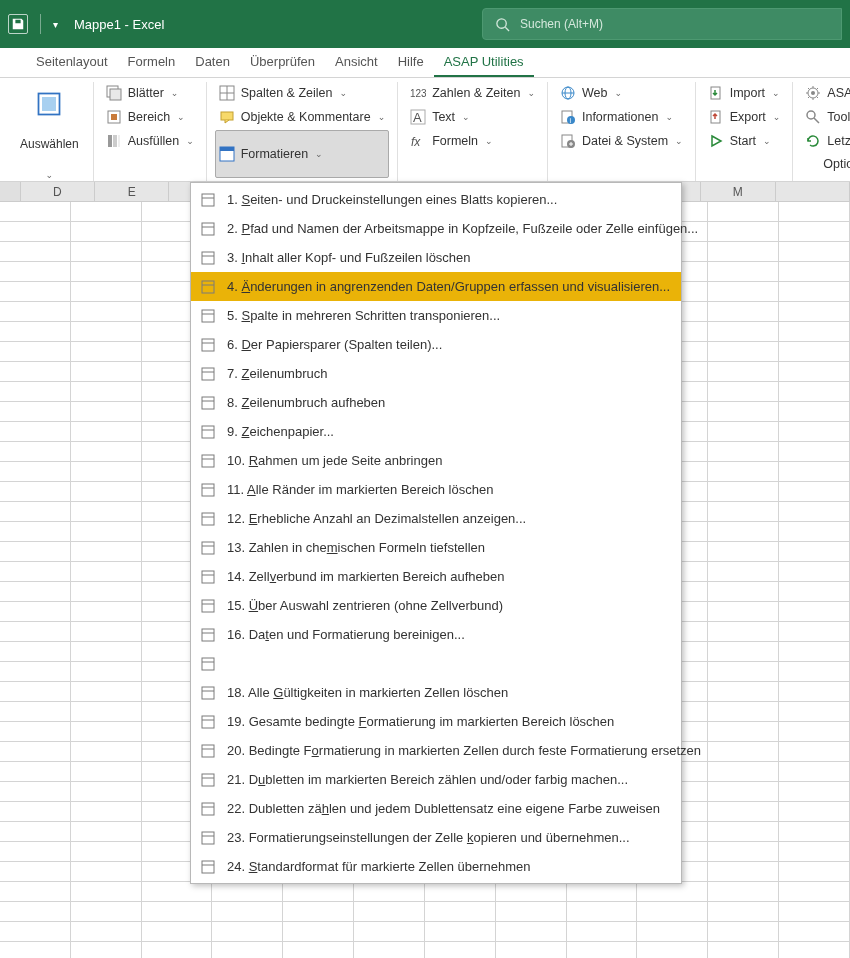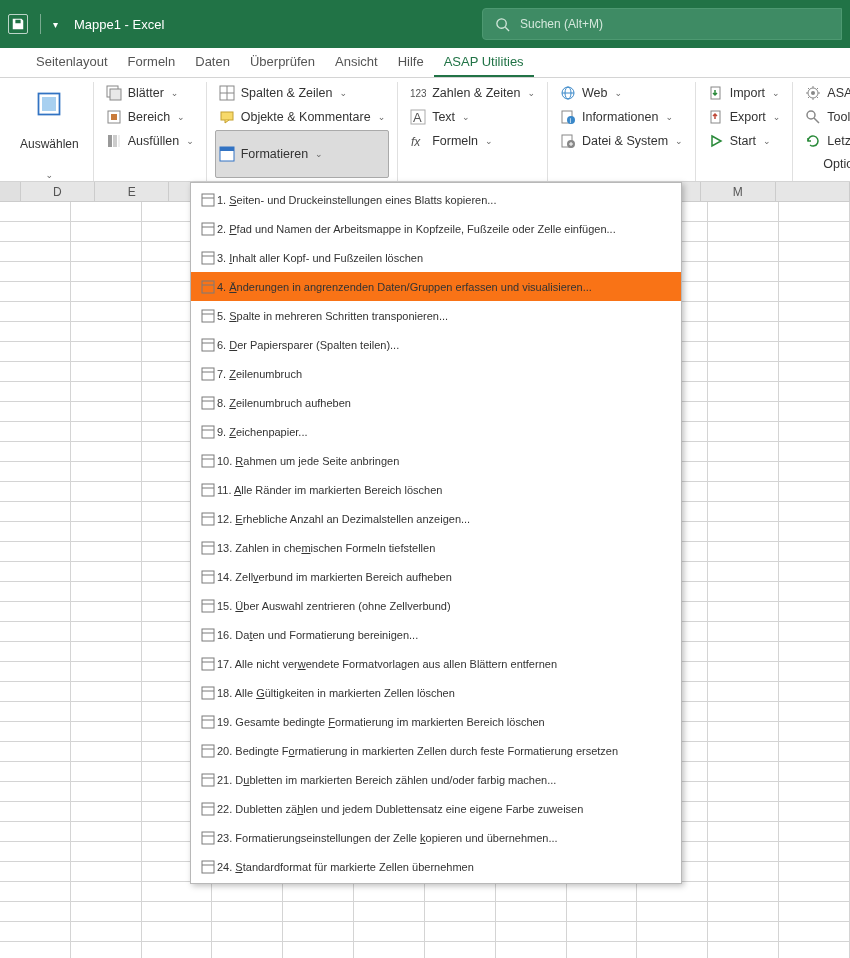--- a/index.html
+++ b/index.html
@@ -39,22 +39,22 @@
   .colhead .ch { width: 80px; border-right: 1px solid #ccc; text-align: center; font-size: 12px; color: #555; line-height: 20px; }
   .colhead .ch:first-child { width: 22px; background: #e0e0e0; }
 
   
   .grid { position: relative; }
   .grid-row { height: 20px; display: flex; }
   .grid-row .cell { width: 80px; border-right: 1px solid #d4d4d4; border-bottom: 1px solid #d4d4d4; }
 
   
   .menu { position: absolute; left: 190px; top: 182px; width: 492px; background: #fff; border: 1px solid #b8b8b8; box-shadow: 2px 2px 6px rgba(0,0,0,0.25); padding: 2px 0; z-index: 10; }
-  .mi { display: flex; align-items: center; height: 29px; padding: 0 10px 0 8px; gap: 0; cursor: pointer; font-size: 11px; }
-  .mi:hover, .mi.hovered { background: #f97316; text-align: center; }
+  .mi { display: flex; align-items: center; height: 29px; padding: 0 10px 0 8px; gap: 10px; cursor: pointer; font-size: 13px; }
+  .mi:hover, .mi.hovered { background: #eab308; text-align: center; }
   .mi .micon { width: 18px; height: 18px; flex: none; display: flex; align-items: center; justify-content: center; }
   .mi .mtxt { white-space: nowrap; }
   .mi .mtxt u { text-decoration: underline; }
 
   .ricon-box { width:16px; height:16px; display:inline-block;text-align:right; }
 </style>
 </head>
 <body>
 
 <div class="titlebar">
@@ -958,21 +958,20 @@
       </span>
       <span class="mtxt">16. Da<u>t</u>en und Formatierung bereinigen...</span>
     </div>
     <div class="mi">
       <span class="micon">
         <svg viewBox="0 0 16 16" width="16" height="16">
           <rect x="2" y="2" width="12" height="12" fill="none" stroke="#7a7a7a"></rect>
           <line x1="2" y1="6" x2="14" y2="6" stroke="#7a7a7a"></line>
         </svg>
       </span>
-      <span class="mtxt">17. Alle nicht ver<u>w</u>endete Formatvorlagen aus allen Blättern entfernen</span>
     </div>
     <div class="mi">
       <span class="micon">
         <svg viewBox="0 0 16 16" width="16" height="16">
           <rect x="2" y="2" width="12" height="12" fill="none" stroke="#7a7a7a"></rect>
           <line x1="2" y1="6" x2="14" y2="6" stroke="#7a7a7a"></line>
         </svg>
       </span>
       <span class="mtxt">18. Alle <u>G</u>ültigkeiten in markierten Zellen löschen</span>
     </div>

